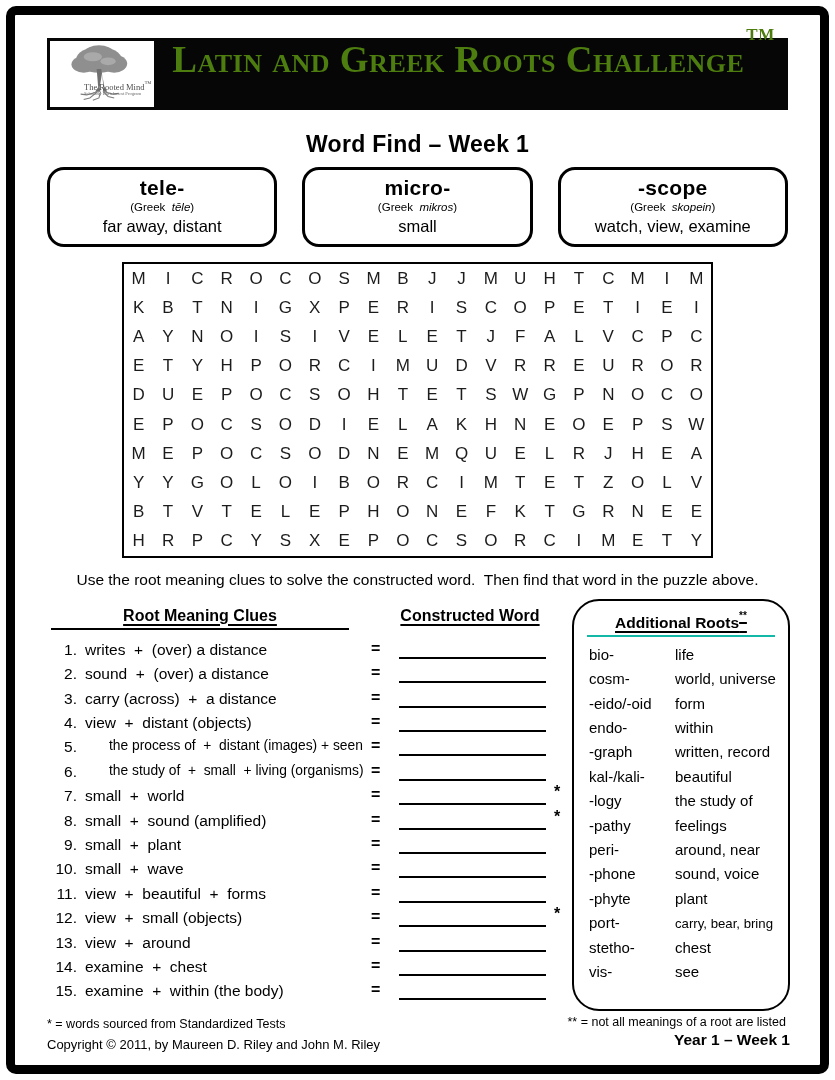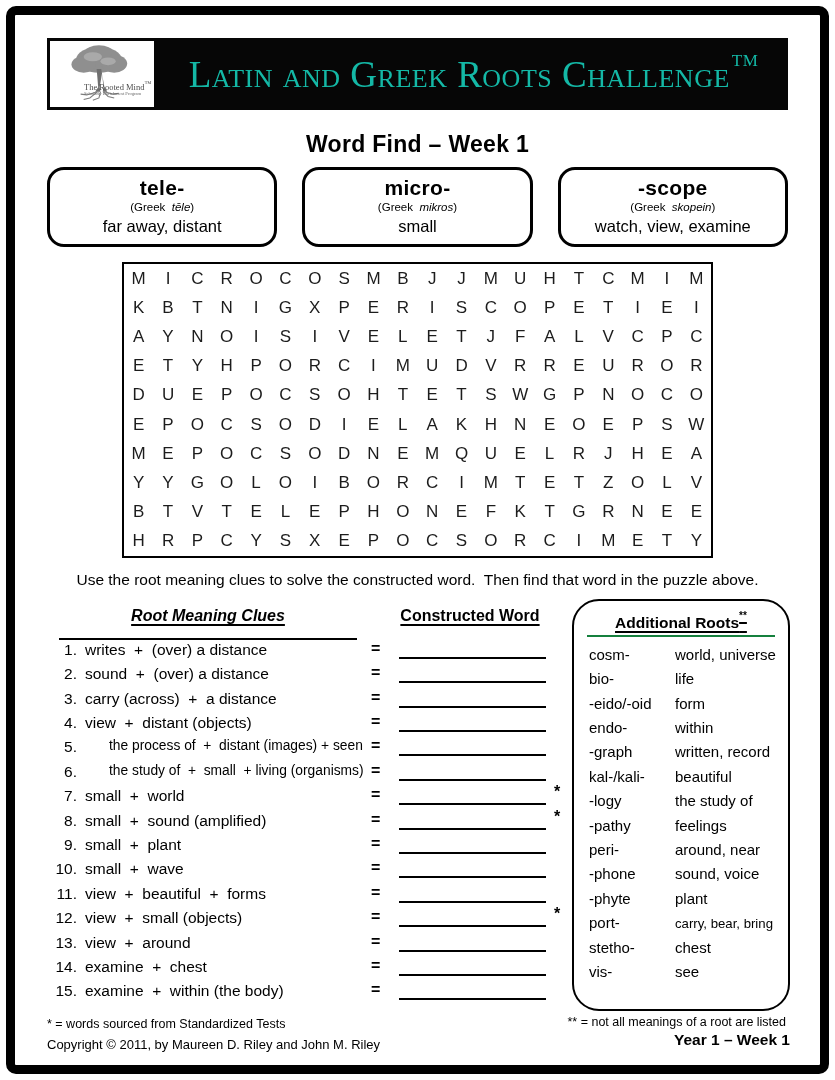--- a/index.html
+++ b/index.html
@@ -9,23 +9,23 @@
 
   
   .banner { margin:38px 47px 0; height:72px; background:#060606; display:flex; align-items:stretch; }
   .logo-box { width:104px; background:#fff; margin:3px; position:relative;
               display:flex; flex-direction:column; align-items:center; justify-content:flex-start; padding-top:2px; }
   .logo-box svg { display:block; }
   .logo-text { position:absolute; bottom:10px; left:34px; text-align:left;
                font-family:"Liberation Serif","DejaVu Serif",serif; color:#4e4e4e; line-height:1.05; }
   .logo-title { font-size:8.5px; white-space:nowrap; }
   .logo-sub { font-size:4.6px; white-space:nowrap; color:#6b6b6b; }
-  .banner-title { flex:1; display:flex; align-items:center; justify-content:center;
-                  color:#14b8a6; font-family:"Liberation Serif","DejaVu Serif",serif;
-                  font-variant:small-caps; font-weight:400; font-size:37px; letter-spacing:.5px; white-space:nowrap; }
+  .banner-title { flex:1; display:flex; align-items:flex-start; justify-content:center;
+                  color:#4d7c0f; font-family:"Liberation Serif","DejaVu Serif",serif;
+                  font-variant:small-caps; font-weight:700; font-size:37px; letter-spacing:.5px; white-space:nowrap; }
   .banner-tm { font-size:17px; vertical-align:top; position:relative; top:-13px; left:2px; font-variant:normal; }
 
   
   .page-title { text-align:center; margin-top:21px; font-size:23px; font-weight:700; letter-spacing:.3px; }
 
   
   .root-row { display:flex; gap:25px; margin:9px 47px 0; }
   .root-box { flex:1; border:3px solid #000; border-radius:17px; text-align:center; padding:6px 4px 8px; background:#fff; }
   .root-name { font-size:21px; font-weight:700; line-height:24px; letter-spacing:.3px; }
   .root-origin { font-size:11.5px; line-height:13px; margin-top:1px; }
@@ -35,39 +35,39 @@
   .grid-wrap { width:591px; margin:15px auto 0; border:2px solid #000;
                display:grid; grid-template-columns:repeat(20,1fr); }
   .cell { height:29.2px; display:flex; align-items:center; justify-content:center;
           font-size:17px; color:#1c1c1c; }
 
   
   .instruction { text-align:center; margin-top:13px; font-size:15.5px; white-space:pre; }
 
   
   .lower { position:relative; margin:10px 45px 0 47px; height:412px; }
-  .clues-header { position:absolute; left:12px; top:8px; width:298px; text-align:center;
-                  font-weight:700; font-size:16px; border-bottom:2px solid #000; padding-bottom:13px;font-style:italic; }
+  .clues-header { position:absolute; left:4px; top:8px; width:298px; text-align:center;
+                  font-weight:700; font-size:16px; border-bottom:2px solid #000; padding-bottom:3px; }
   .clues-header span, .constructed-header span, .roots-header span
       { text-decoration:underline; text-underline-offset:3px; text-decoration-thickness:1.5px; }
   .constructed-header { position:absolute; left:348px; top:8px; width:150px; text-align:center;
                         font-weight:700; font-size:16px; padding-bottom:3px; }
   .clues-list { position:absolute; left:0; top:41px; width:530px; }
   .clue-row { position:relative; height:24.4px; font-size:15.5px; }
   .clue-row.small .clue-text { font-size:13.8px;margin-left:24px; }
   .clue-num  { position:absolute; left:0; top:1px; width:30px; text-align:right; }
   .clue-text { position:absolute; left:38px; top:1px; white-space:pre; }
   .clue-eq   { position:absolute; left:324px; top:0; font-size:16px; font-weight:600; }
   .clue-blank{ position:absolute; left:352px; width:147px; top:17px; border-bottom:2px solid #000; height:0; }
   .clue-star { position:absolute; left:507px; top:-3px; font-size:16px; font-weight:700; }
 
   .roots-box { position:absolute; right:0; top:0; width:218px; height:412px;
                border:2.5px solid #000; border-radius:27px; background:#fff; }
   .roots-header { margin:13px 13px 0; text-align:center; font-weight:700; font-size:15.5px;
-                  border-bottom:2px solid #15803d; padding-bottom:3px; }
+                  border-bottom:2px solid #14b8a6; padding-bottom:3px; }
   .roots-sup { font-size:10px; vertical-align:top; position:relative; top:-4px; }
   .roots-list { margin:9px 6px 0 15px; }
   .root-item { height:24.4px; font-size:15px; white-space:nowrap; }
   .ri-root { display:inline-block; width:86px; }
   .root-item.small .ri-meaning { font-size:13.2px; }
 
   
   .footer { position:relative; margin:5px 45px 0 47px; height:58px; }
   .fn-star { position:absolute; left:0; top:1px;  font-size:12.5px; }
   .fn-copy { position:absolute; left:0; top:21px; font-size:13px; }
@@ -432,22 +432,22 @@
         <span class="clue-num">15.</span>
         <span class="clue-text">examine  +  within (the body)</span>
         <span class="clue-eq">=</span>
         <span class="clue-blank"></span>
       </div>
     </div>
 
   <div class="roots-box">
     <div class="roots-header"><span><span>Additional Roots</span><span class="roots-sup">**</span></span></div>
     <div class="roots-list">
+        <div class="root-item"><span class="ri-root">bio-</span><span class="ri-meaning">life</span></div>
         <div class="root-item"><span class="ri-root">cosm-</span><span class="ri-meaning">world, universe</span></div>
-        <div class="root-item"><span class="ri-root">bio-</span><span class="ri-meaning">life</span></div>
         <div class="root-item"><span class="ri-root">-eido/-oid</span><span class="ri-meaning">form</span></div>
         <div class="root-item"><span class="ri-root">endo-</span><span class="ri-meaning">within</span></div>
         <div class="root-item"><span class="ri-root">-graph</span><span class="ri-meaning">written, record</span></div>
         <div class="root-item"><span class="ri-root">kal-/kali-</span><span class="ri-meaning">beautiful</span></div>
         <div class="root-item"><span class="ri-root">-logy</span><span class="ri-meaning">the study of</span></div>
         <div class="root-item"><span class="ri-root">-pathy</span><span class="ri-meaning">feelings</span></div>
         <div class="root-item"><span class="ri-root">peri-</span><span class="ri-meaning">around, near</span></div>
         <div class="root-item"><span class="ri-root">-phone</span><span class="ri-meaning">sound, voice</span></div>
         <div class="root-item"><span class="ri-root">-phyte</span><span class="ri-meaning">plant</span></div>
         <div class="root-item small"><span class="ri-root">port-</span><span class="ri-meaning">carry, bear, bring</span></div>

